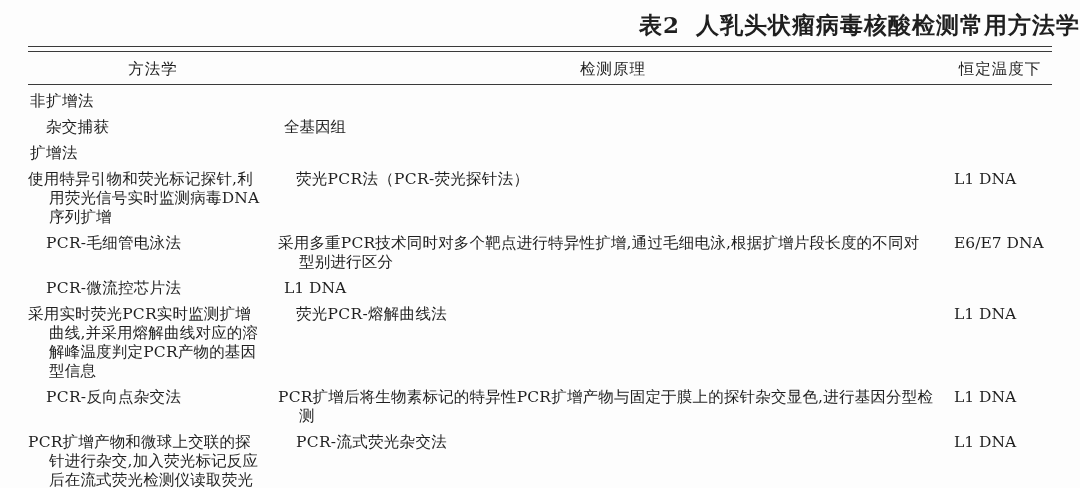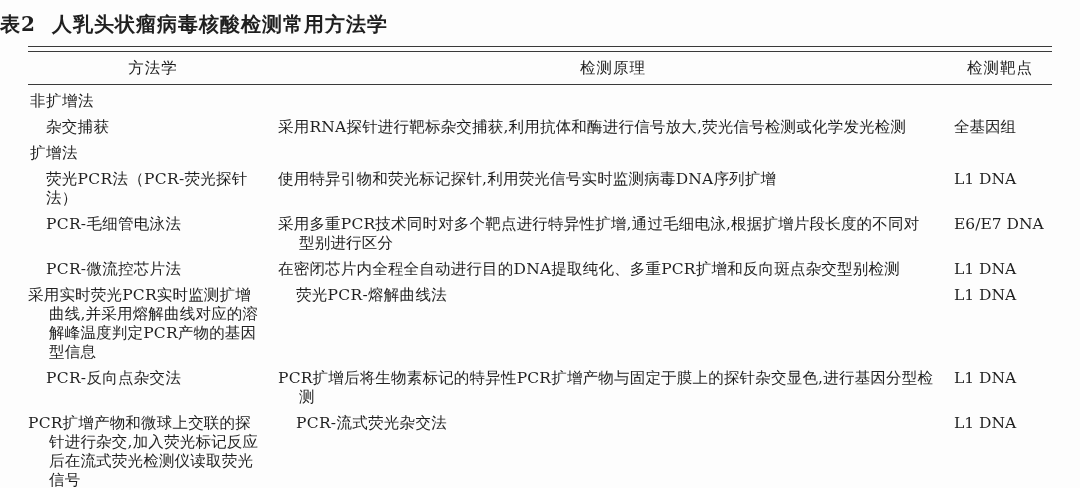--- a/index.html
+++ b/index.html
@@ -12,22 +12,22 @@
     width: 1080px;
     height: 488px;
     background: #fdfdfd;
     font-family: "DejaVu Serif", "Liberation Serif", serif;
     color: #1f1f1f;
     overflow: hidden;
     box-sizing: border-box;
     padding-top: 13px;
   }
   .title {
-    text-align: left;
-    font-size: 20px;
+    text-align: right;
+    font-size: 23px;
     font-weight: bold;
     line-height: 23px;
     letter-spacing: 1px;
   }
   .title .title-label {
     margin-right: 16px;
   }
   .tbl {
     margin: 10px 28px 0 28px;
     font-size: 15.5px;
@@ -41,20 +41,21 @@
   .thead {
     display: grid;
     grid-template-columns: 250px 1fr 104px;
     padding: 7px 0 6px 0;
     border-bottom: 1px solid #3a3a3a;
     font-size: 15.5px;
   }
   .thead .th {
     text-align: center;
     letter-spacing: 1px;
+    font-family: Liberation Serif, serif;
   }
   .tbody {
     padding-bottom: 10px;
   }
   .row {
     display: grid;
     grid-template-columns: 250px 1fr 104px;
     margin-top: 7px;
     align-items: start;
   }
@@ -90,47 +91,45 @@
 <div class="page">
   <div class="title">
     <span class="title-label">表2</span><span>人乳头状瘤病毒核酸检测常用方法学</span>
   </div>
 
   <div class="tbl">
     <div class="double-rule"></div>
     <div class="thead">
       <div class="th">方法学</div>
       <div class="th">检测原理</div>
-      <div class="th">检测靶点</div>
+      <div class="th">恒定温度下</div>
     </div>
     <div class="tbody" id="table-body">
         <div class="row section">
           <div class="cell method">非扩增法</div>
         </div>
         <div class="row data">
           <div class="cell method">杂交捕获</div>
-          <div class="cell principle">采用RNA探针进行靶标杂交捕获,利用抗体和酶进行信号放大,荧光信号检测或化学发光检测</div>
           <div class="cell target">全基因组</div>
         </div>
         <div class="row section">
           <div class="cell method">扩增法</div>
         </div>
         <div class="row data">
+          <div class="cell principle">使用特异引物和荧光标记探针,利用荧光信号实时监测病毒DNA序列扩增</div>
           <div class="cell method">荧光PCR法（PCR-荧光探针法）</div>
-          <div class="cell principle">使用特异引物和荧光标记探针,利用荧光信号实时监测病毒DNA序列扩增</div>
           <div class="cell target">L1 DNA</div>
         </div>
         <div class="row data">
           <div class="cell method">PCR-毛细管电泳法</div>
           <div class="cell principle">采用多重PCR技术同时对多个靶点进行特异性扩增,通过毛细电泳,根据扩增片段长度的不同对型别进行区分</div>
           <div class="cell target">E6/E7 DNA</div>
         </div>
         <div class="row data">
           <div class="cell method">PCR-微流控芯片法</div>
-          <div class="cell principle">在密闭芯片内全程全自动进行目的DNA提取纯化、多重PCR扩增和反向斑点杂交型别检测</div>
           <div class="cell target">L1 DNA</div>
         </div>
         <div class="row data">
           <div class="cell principle">采用实时荧光PCR实时监测扩增曲线,并采用熔解曲线对应的溶解峰温度判定PCR产物的基因型信息</div>
           <div class="cell method">荧光PCR-熔解曲线法</div>
           <div class="cell target">L1 DNA</div>
         </div>
         <div class="row data">
           <div class="cell method">PCR-反向点杂交法</div>
           <div class="cell principle">PCR扩增后将生物素标记的特异性PCR扩增产物与固定于膜上的探针杂交显色,进行基因分型检测</div>

